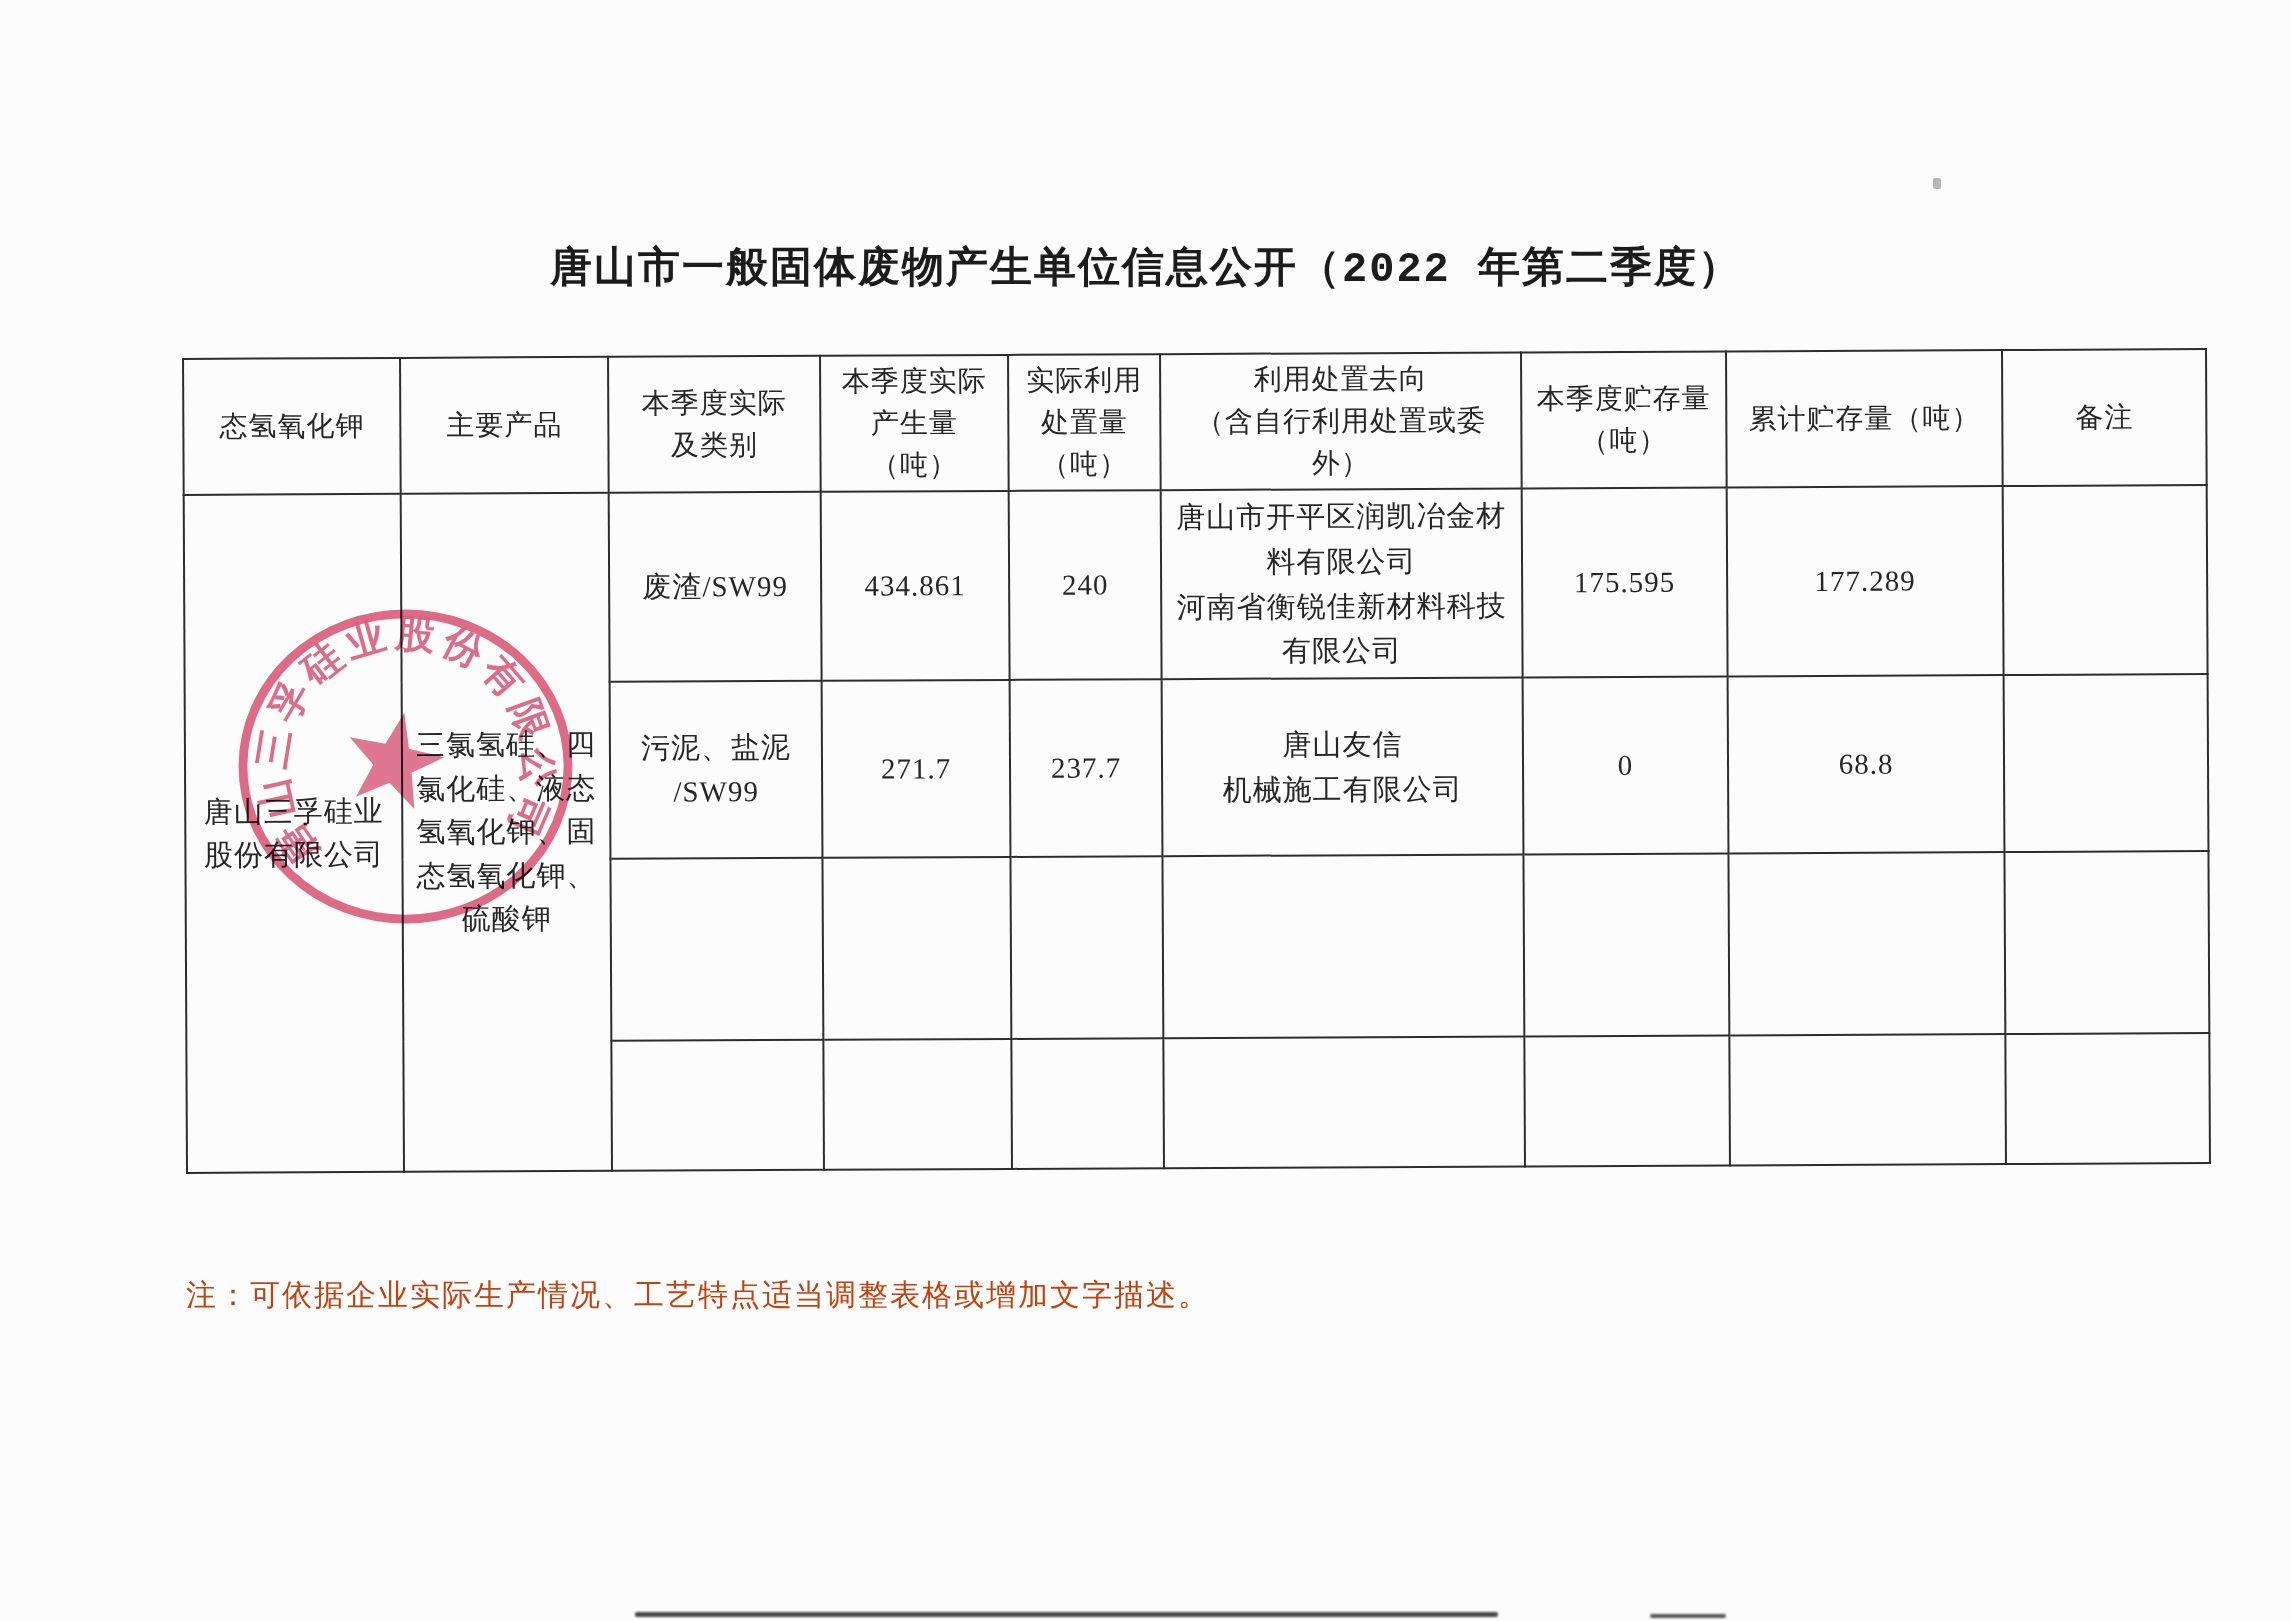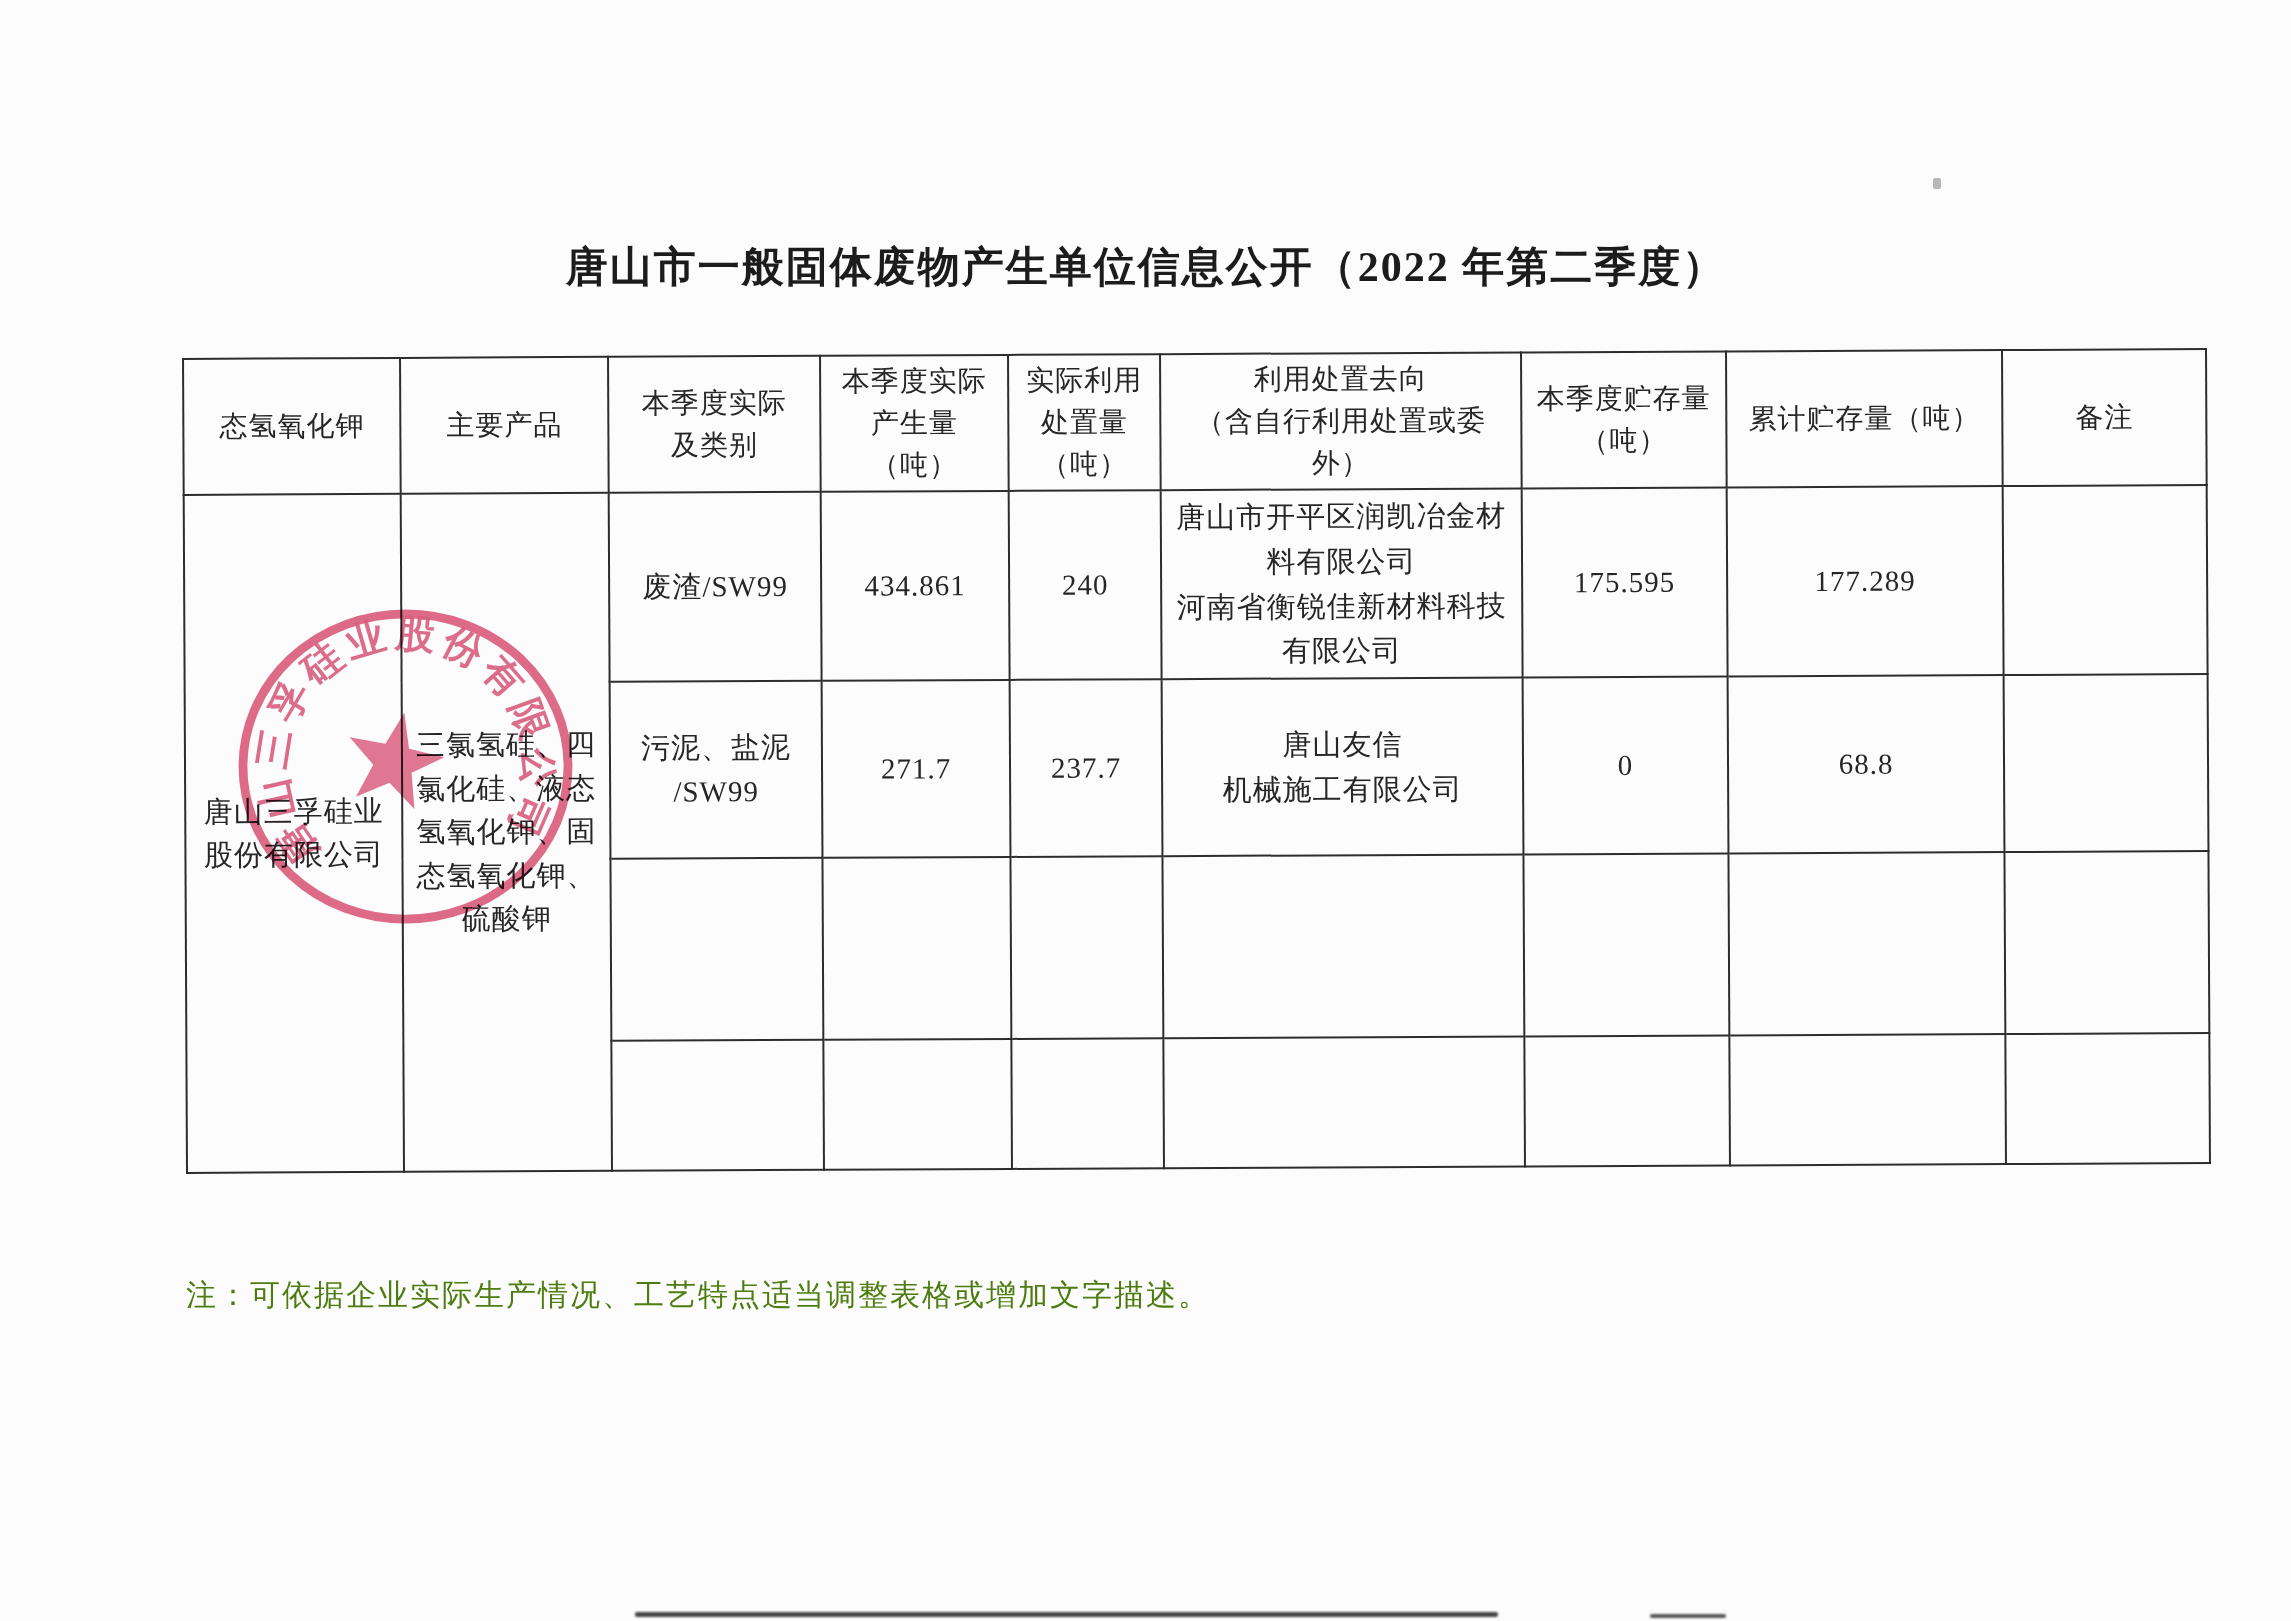--- a/index.html
+++ b/index.html
@@ -15,21 +15,21 @@
     overflow: hidden;
     font-family: "Liberation Serif", "DejaVu Serif", serif;
     color: #242424;
   }
   .title {
     position: absolute;
     top: 239px;
     left: 0;
     width: 100%;
     text-align: center;
-    font-family: Liberation Serif, serif;
+    font-family: Liberation Mono, monospace;
     font-weight: 700;
     font-size: 42px;
     letter-spacing: 2px;
     color: #1c1c1c;
   }
   .table-area {
     position: absolute;
     left: 184px;
     top: 353px;
     width: 2022px;
@@ -59,21 +59,21 @@
   .disclosure-table tbody tr.r2 { height: 177px; }
   .disclosure-table tbody tr.r3 { height: 182px; }
   .disclosure-table tbody tr.r4 { height: 130px; }
   .disclosure-table td.dest { line-height: 1.55; }
   .note {
     position: absolute;
     left: 186px;
     top: 1275px;
     font-size: 30px;
     letter-spacing: 2px;
-    color: #4d7c0f;
+    color: #c2410c;
   }
   .seal {
     position: absolute;
     left: 233px;
     top: 604px;
     width: 345px;
     height: 325px;
     mix-blend-mode: multiply;
     opacity: 0.88;
     pointer-events: none;

